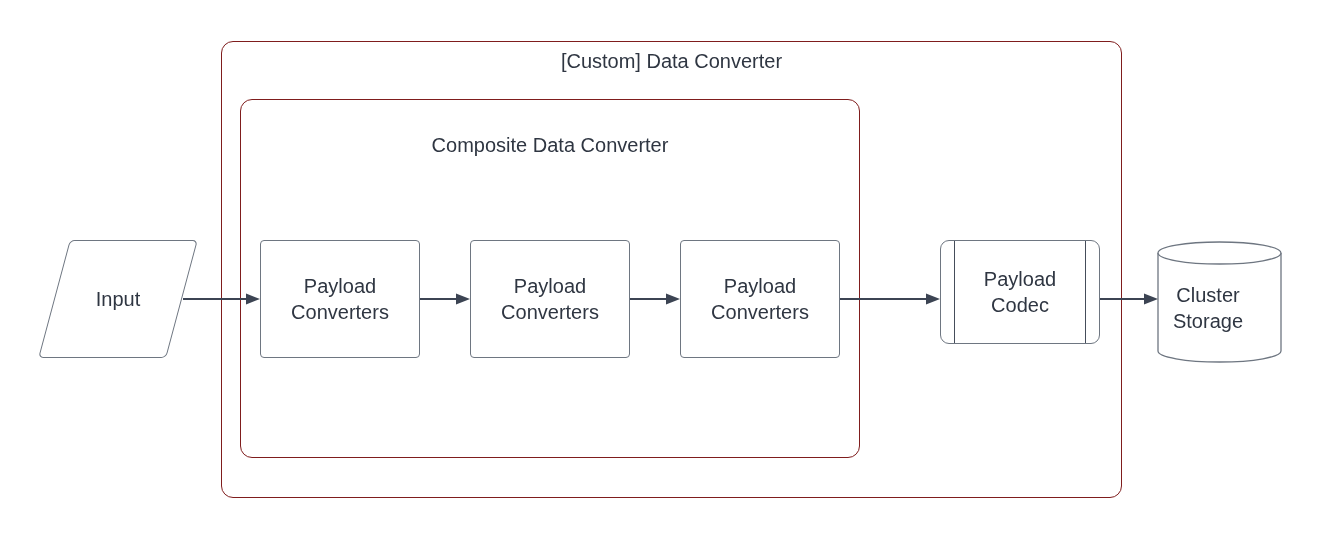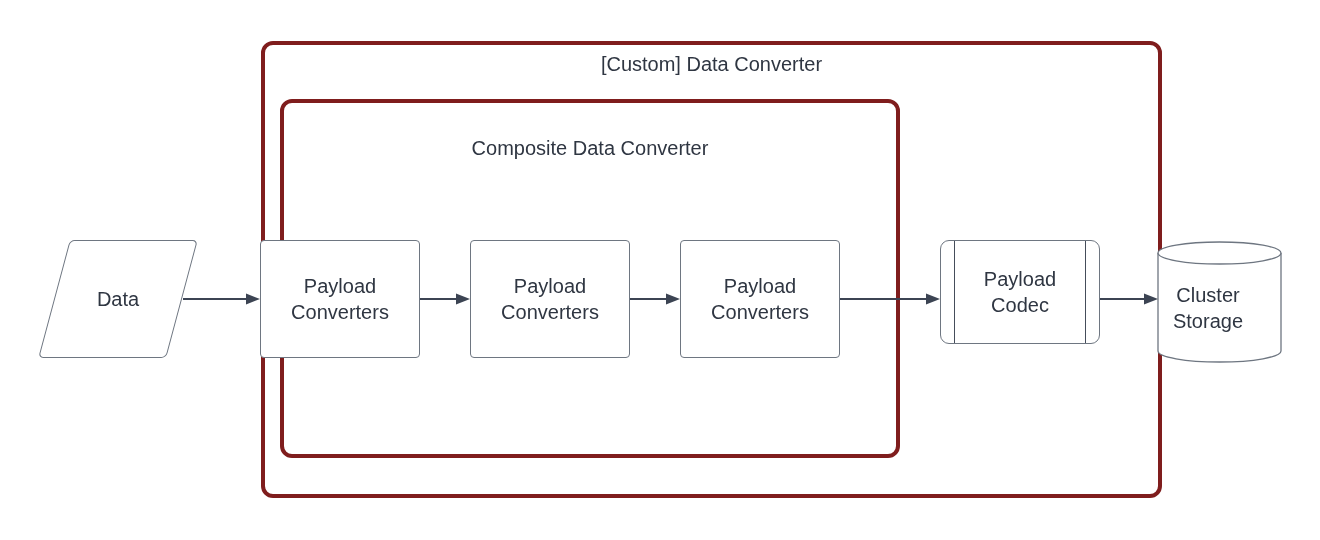--- a/index.html
+++ b/index.html
@@ -11,25 +11,24 @@
   .canvas {
     position: relative;
     width: 1320px;
     height: 540px;
     background: #ffffff;
     overflow: hidden;
     color: #2f3642;
   }
   .group-box {
     position: absolute;
-    border: 4px solid #7f1d1d;
+    border: 1px solid #7f1d1d;
     border-radius: 12px;
     background: transparent;
     box-sizing: border-box;
-    margin-left: 40px;
   }
   .group-title {
     width: 100%;
     text-align: center;
     font-size: 20px;
     line-height: 26px;
     color: #2f3642;
   }
   .node-box {
     position: absolute;
@@ -92,21 +91,21 @@
 
   <div class="group-box" style="left:221px; top:41px; width:901px; height:457px;">
     <div class="group-title" style="padding-top:6px;">[Custom] Data Converter</div>
   </div>
 
   <div class="group-box" style="left:240px; top:99px; width:620px; height:359px;">
     <div class="group-title" style="padding-top:32px;">Composite Data Converter</div>
   </div>
 
   <div class="parallelogram"></div>
-  <div class="overlay-label" style="left:38px; top:240px; width:160px; height:118px;">Data</div>
+  <div class="overlay-label" style="left:38px; top:240px; width:160px; height:118px;">Input</div>
 
   <div class="node-box" style="left:260px; top:240px; width:160px; height:118px;">
     <div class="node-label" style="width:150px;">Payload Converters</div>
   </div>
 
   <div class="node-box" style="left:470px; top:240px; width:160px; height:118px;">
     <div class="node-label" style="width:150px;">Payload Converters</div>
   </div>
 
   <div class="node-box" style="left:680px; top:240px; width:160px; height:118px;">

